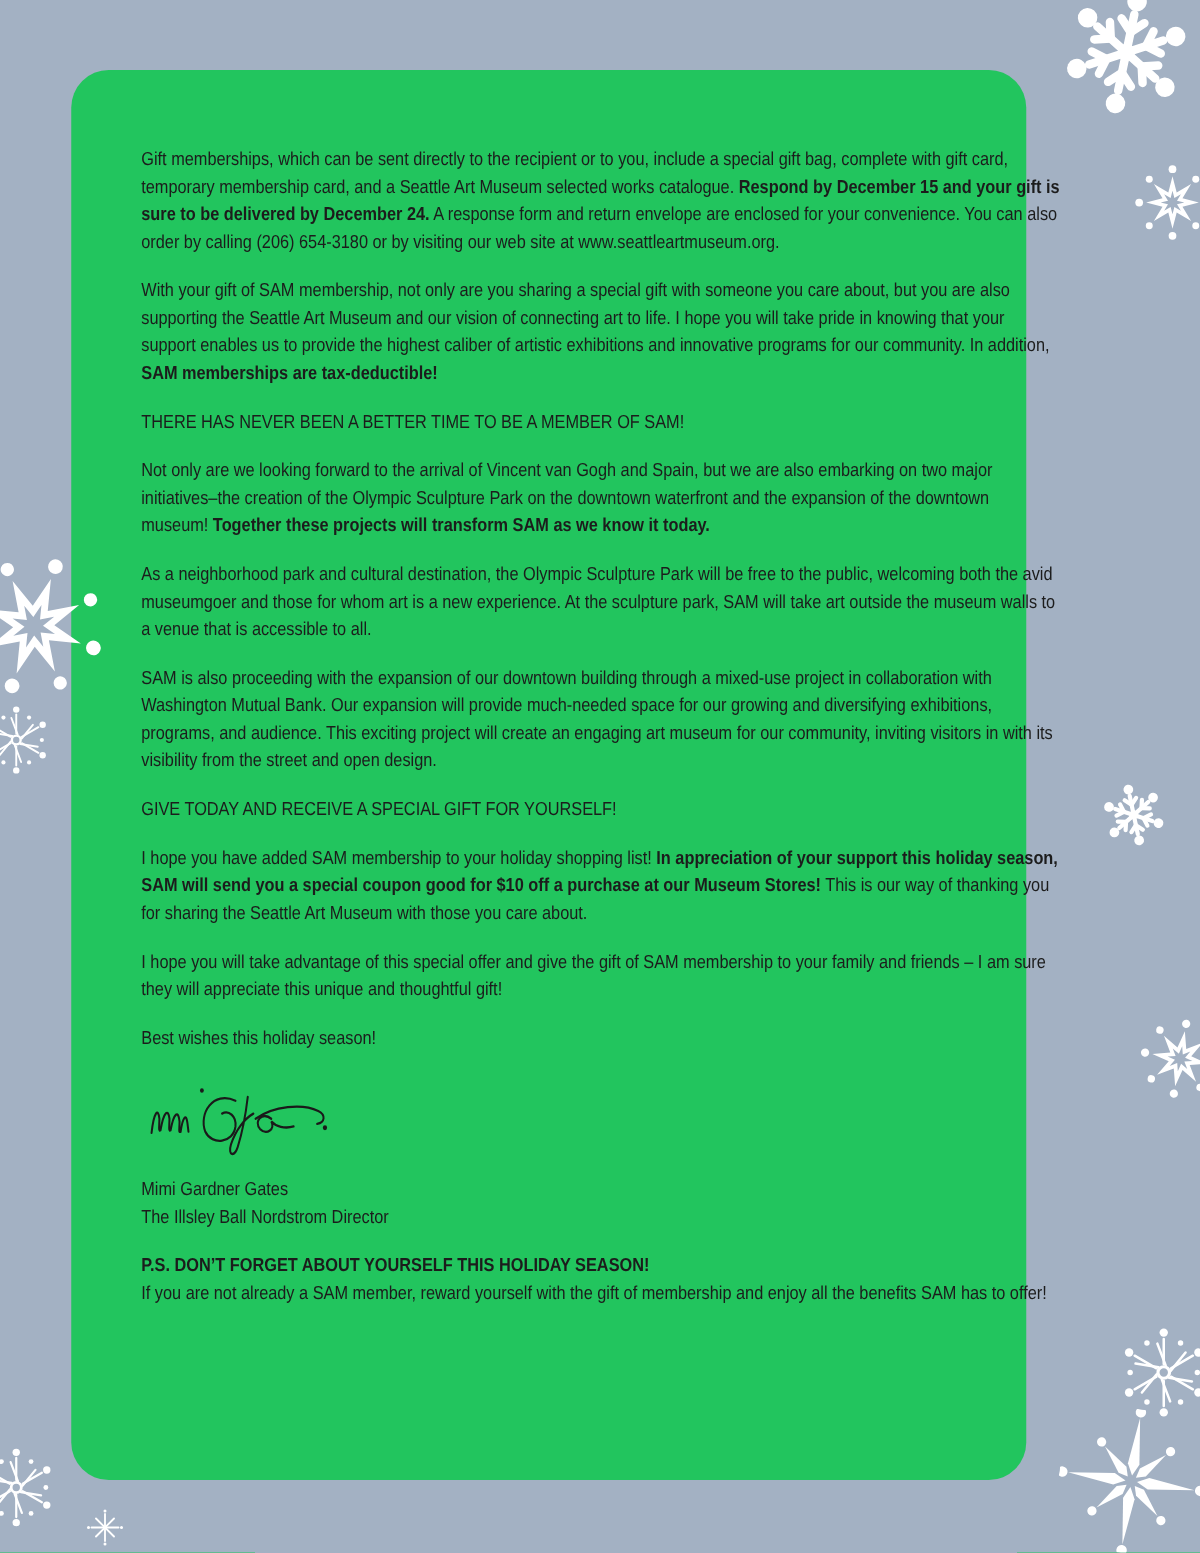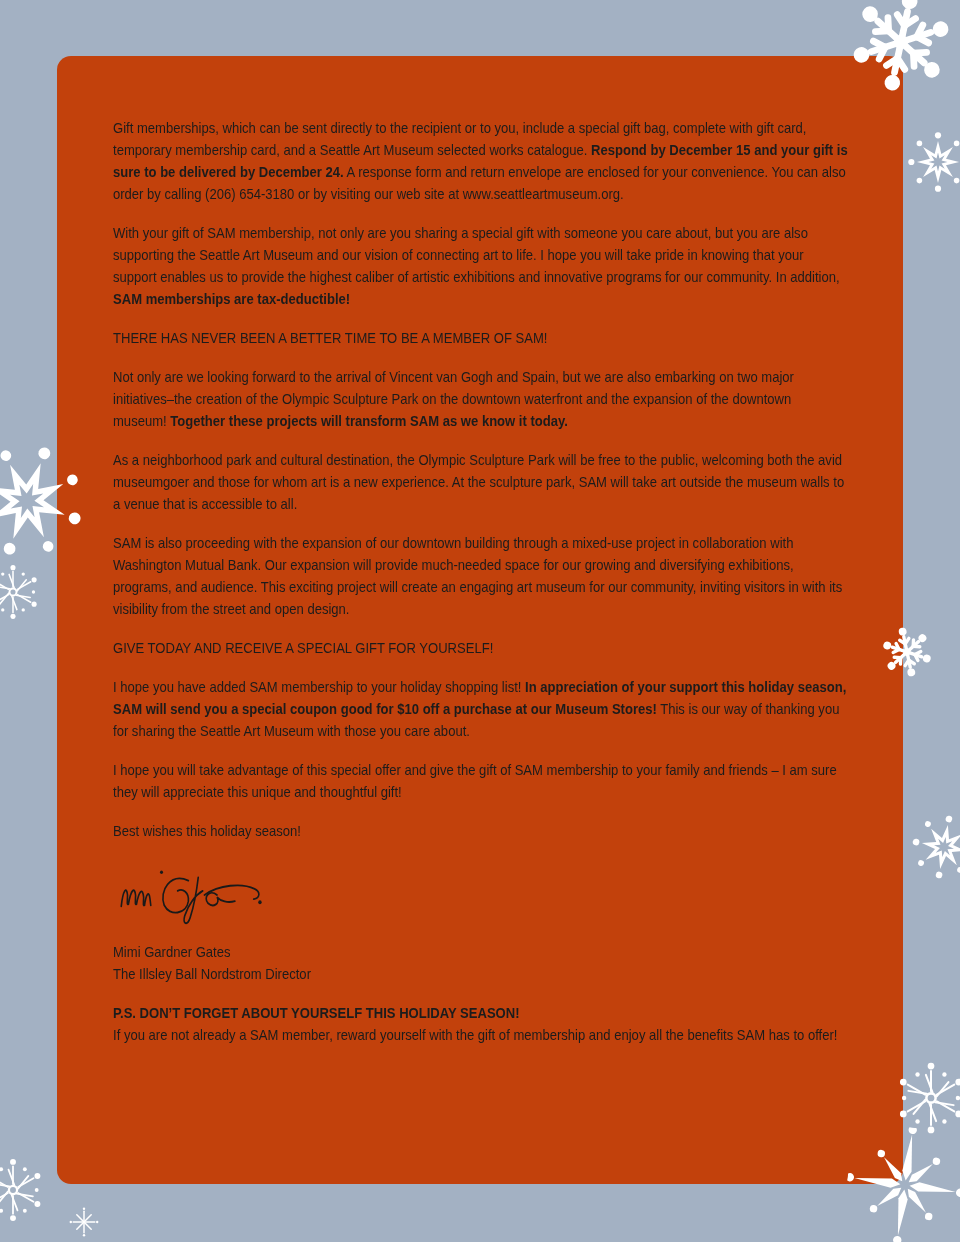--- a/index.html
+++ b/index.html
@@ -6,23 +6,23 @@
   body {
     width: 960px; height: 1242px;
     position: relative;
     overflow: hidden;
     background: #a3b1c3;
     font-family: "Liberation Sans", sans-serif;
   }
   .card {
     position: absolute;
     left: 57px; top: 56px;
-    width: 846px; height: 1128px;
-    background: #c2410c;
-    border-radius: 14px;
+    width: 764px; height: 1128px;
+    background: #22c55e;
+    border-radius: 30px;
   }
   .textblock {
     position: relative;
     margin: 61px 0 0 56px;
     width: 845px;
     transform: scaleX(0.87);
     transform-origin: 0 0;
     color: #1c1c1c;
     font-size: 15px;
     line-height: 22px;

